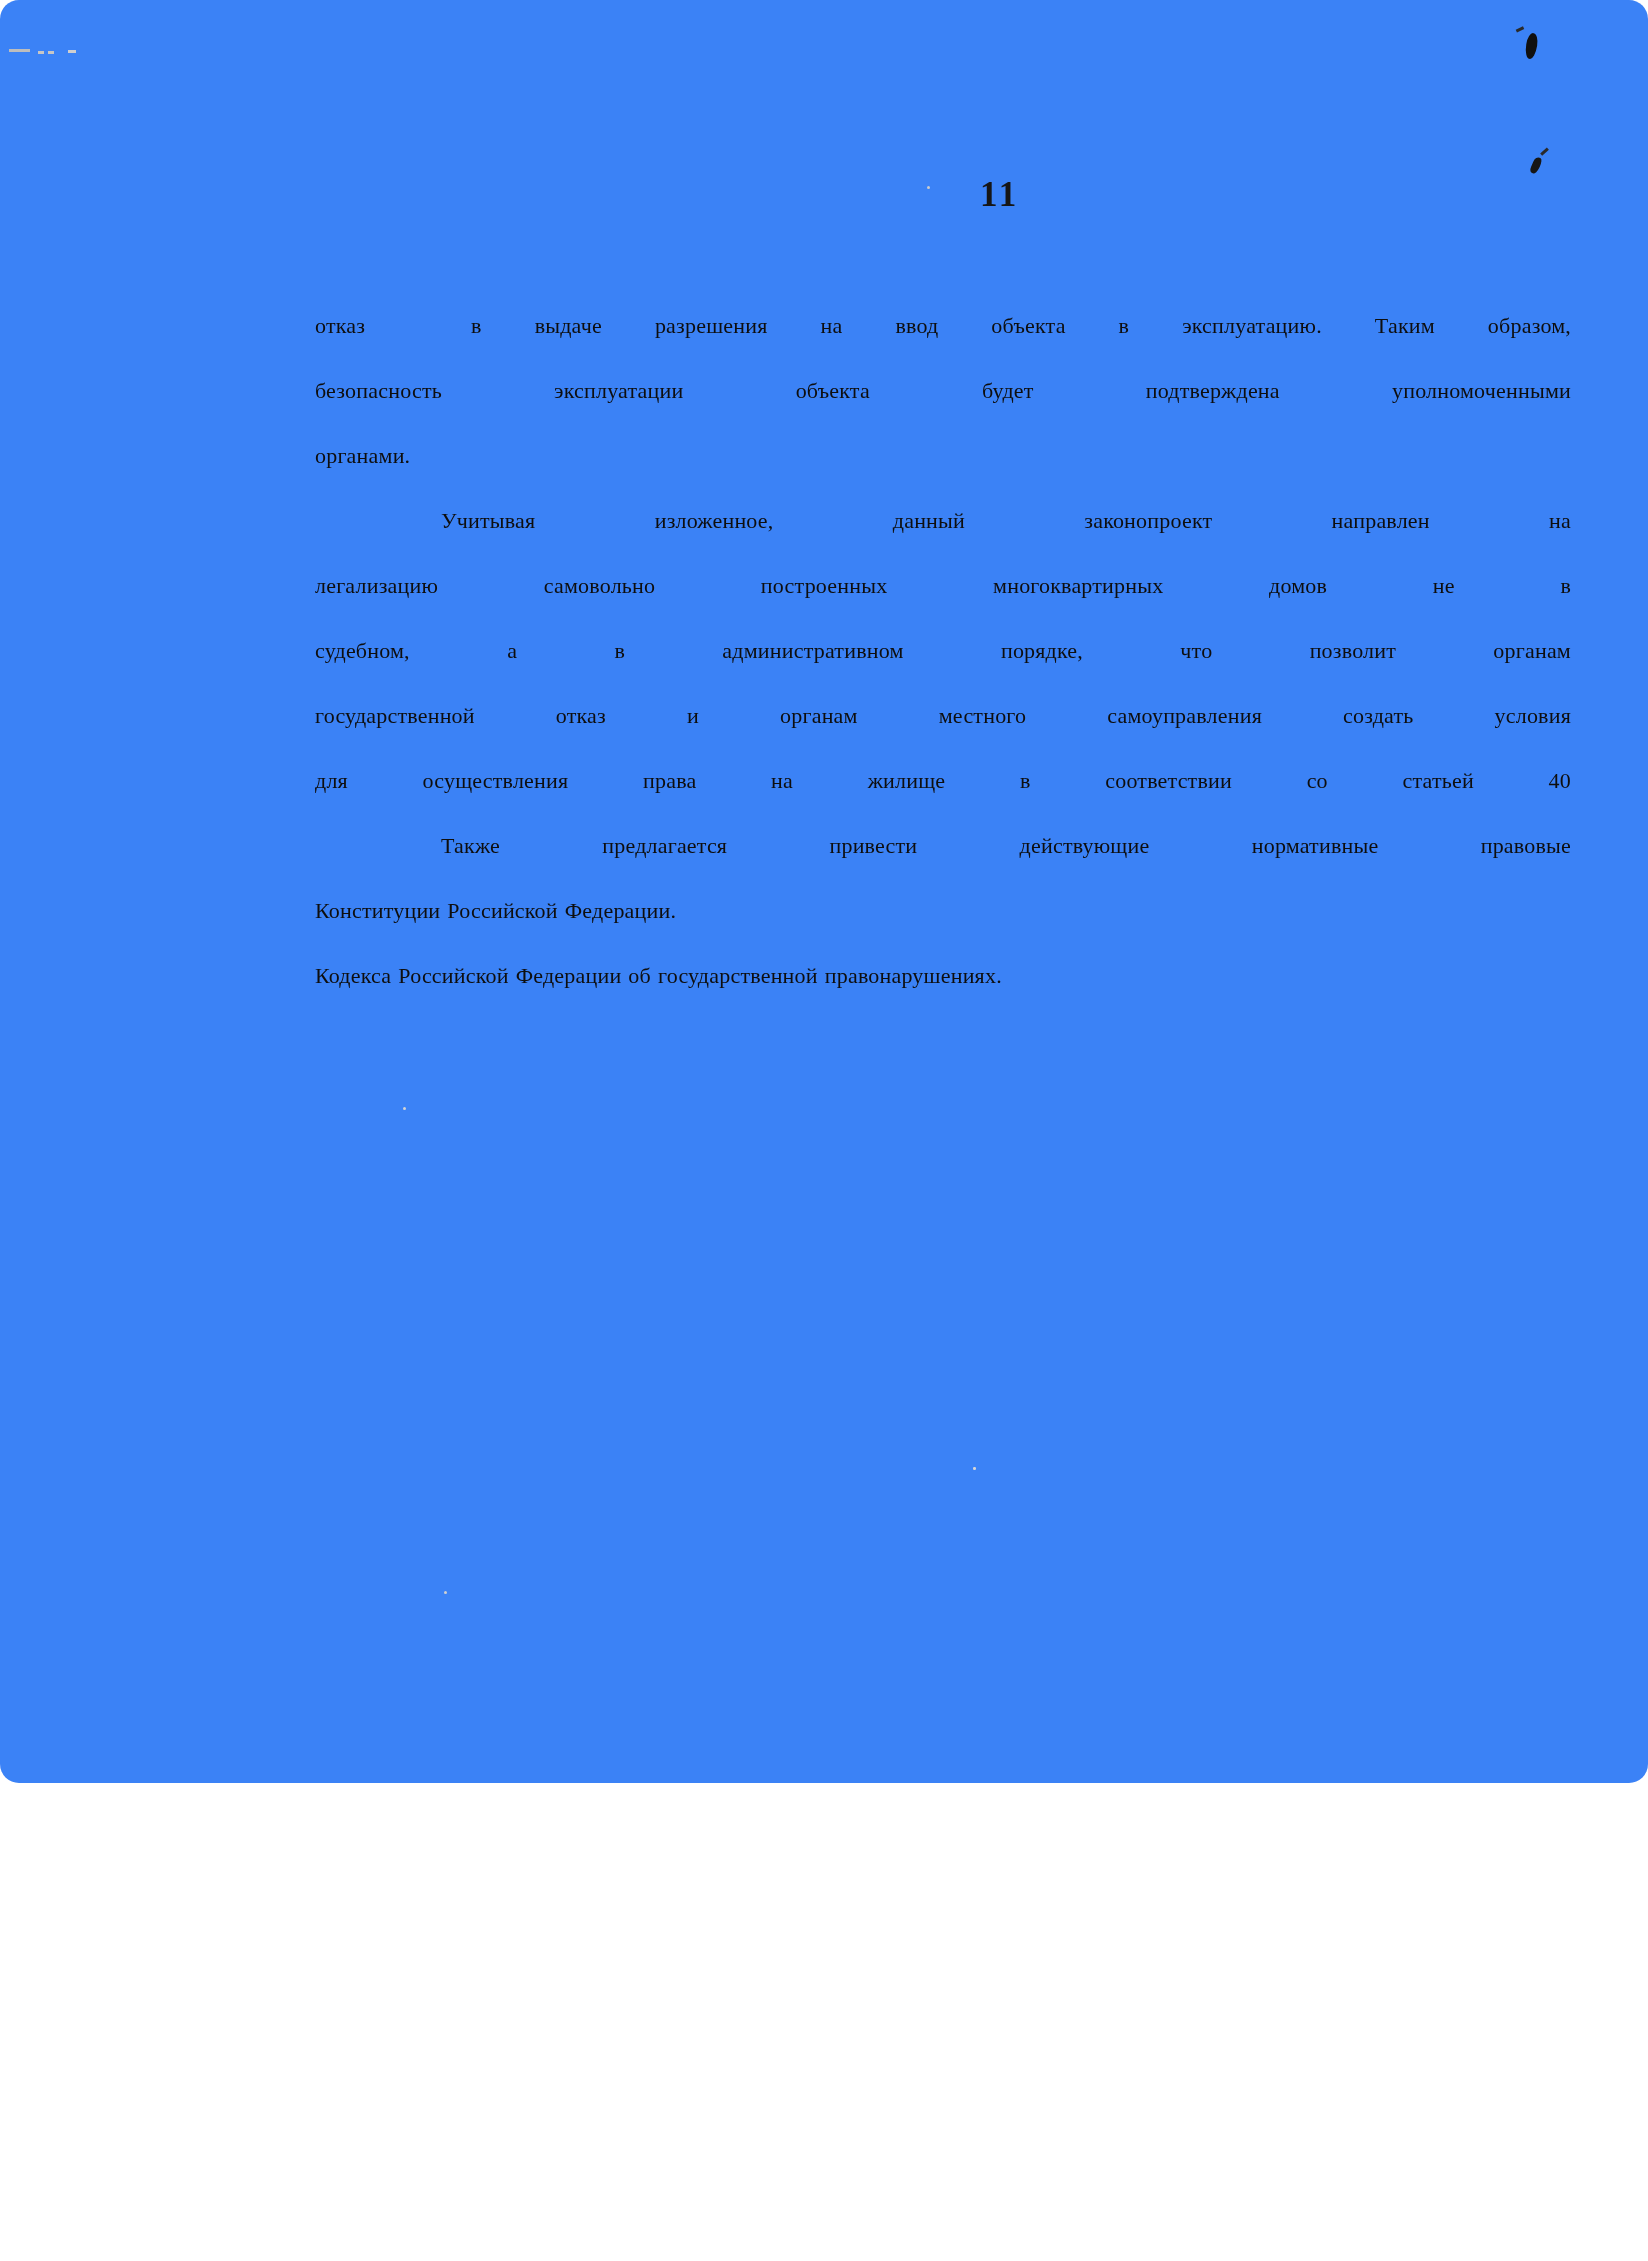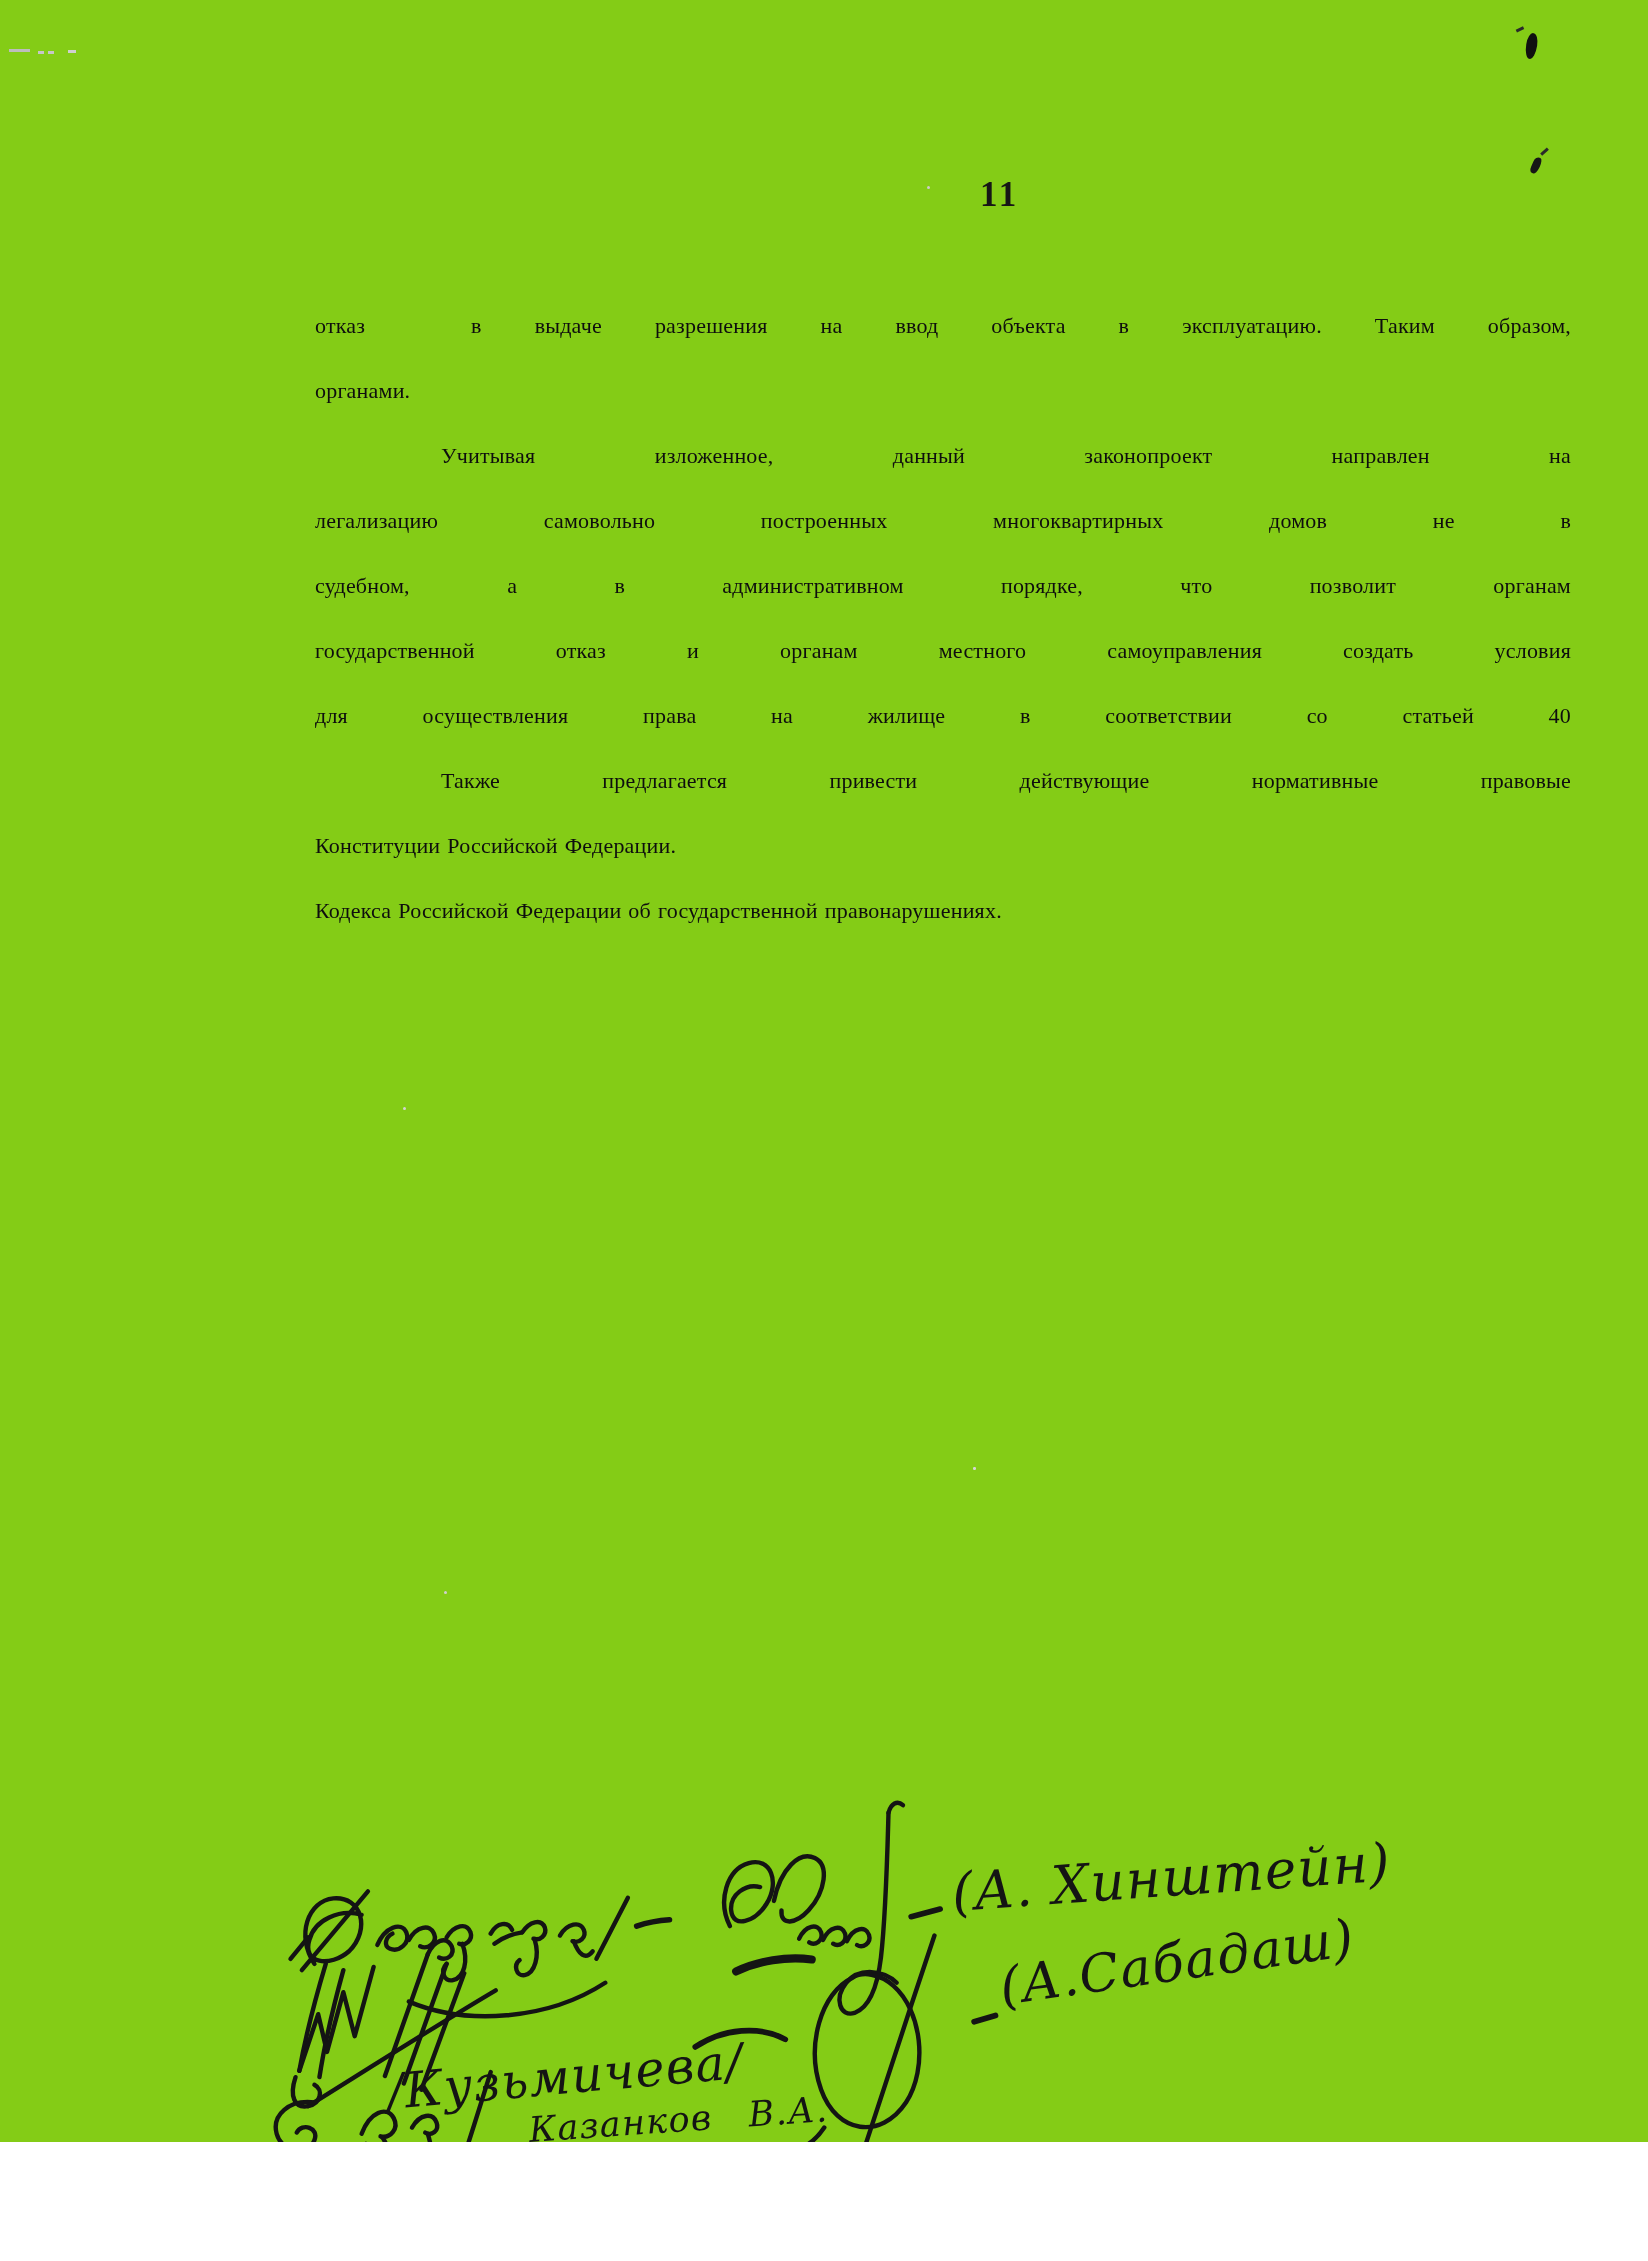--- a/index.html
+++ b/index.html
@@ -1,20 +1,21 @@
 <!DOCTYPE html>
 <html lang="ru" style="font-size:10px"><head>
 <meta charset="utf-8">
 <title>Scanned document — page 11</title>
 <style>
   html,body { margin:0; padding:0; background:#ffffff; }
   .page {
-    position:relative; width:1648px; height:2142px; background:#84cc16;
+    position:relative; width:1648px; height:1783px; background:#3b82f6;
     font-family:"Liberation Serif","DejaVu Serif",serif; color:#0e0e0e;
     overflow:hidden;
+    border-radius:19px;
   }
   
   .text-block { position:absolute; left:315px; top:293px; width:1256px; }
   .line {
     box-sizing:border-box; width:100%; height:65px; line-height:65px;
     font-size:22px; letter-spacing:0.2px; word-spacing:1.3px;
     text-align:justify; text-align-last:justify;
   }
   .line.ind { padding-left:126px; }
   .line.end { text-align:right; text-align-last:left; }
@@ -68,20 +69,21 @@
   <div class="artifact comma-tick"></div>
   <div class="artifact speck-1"></div>
   <div class="artifact speck-2"></div>
   <div class="artifact speck-3"></div>
   <div class="artifact speck-4"></div>
 
   <div class="page-number">11</div>
 
   <div class="text-block">
     <div class="line">отказ&nbsp; в выдаче разрешения на ввод объекта в эксплуатацию. Таким образом,</div>
+    <div class="line">безопасность эксплуатации объекта будет подтверждена уполномоченными</div>
     <div class="line end">органами.</div>
     <div class="line ind">Учитывая изложенное, данный законопроект направлен на</div>
     <div class="line">легализацию самовольно построенных многоквартирных домов не в</div>
     <div class="line">судебном, а в административном порядке, что позволит органам</div>
     <div class="line">государственной отказ и органам местного самоуправления создать условия</div>
     <div class="line">для осуществления права на жилище в соответствии со статьей 40</div>
     <div class="line ind">Также предлагается привести действующие нормативные правовые</div>
     <div class="line end">Конституции Российской Федерации.</div>
     <div class="line end">Кодекса Российской Федерации об государственной правонарушениях.</div>
   </div>

